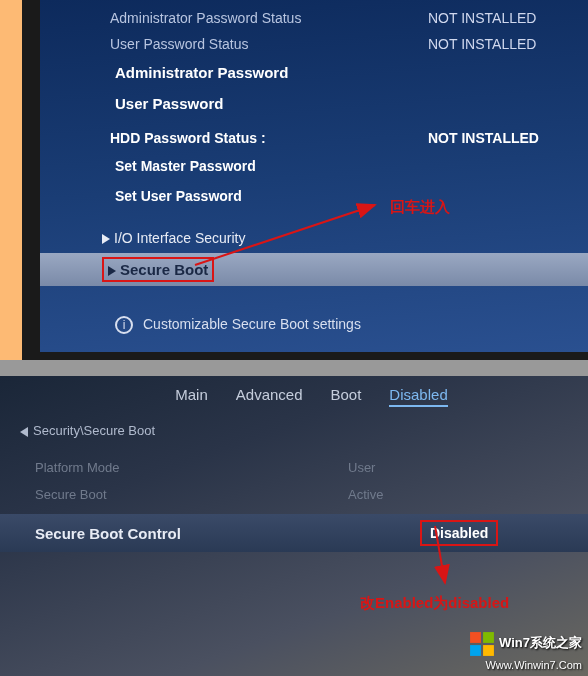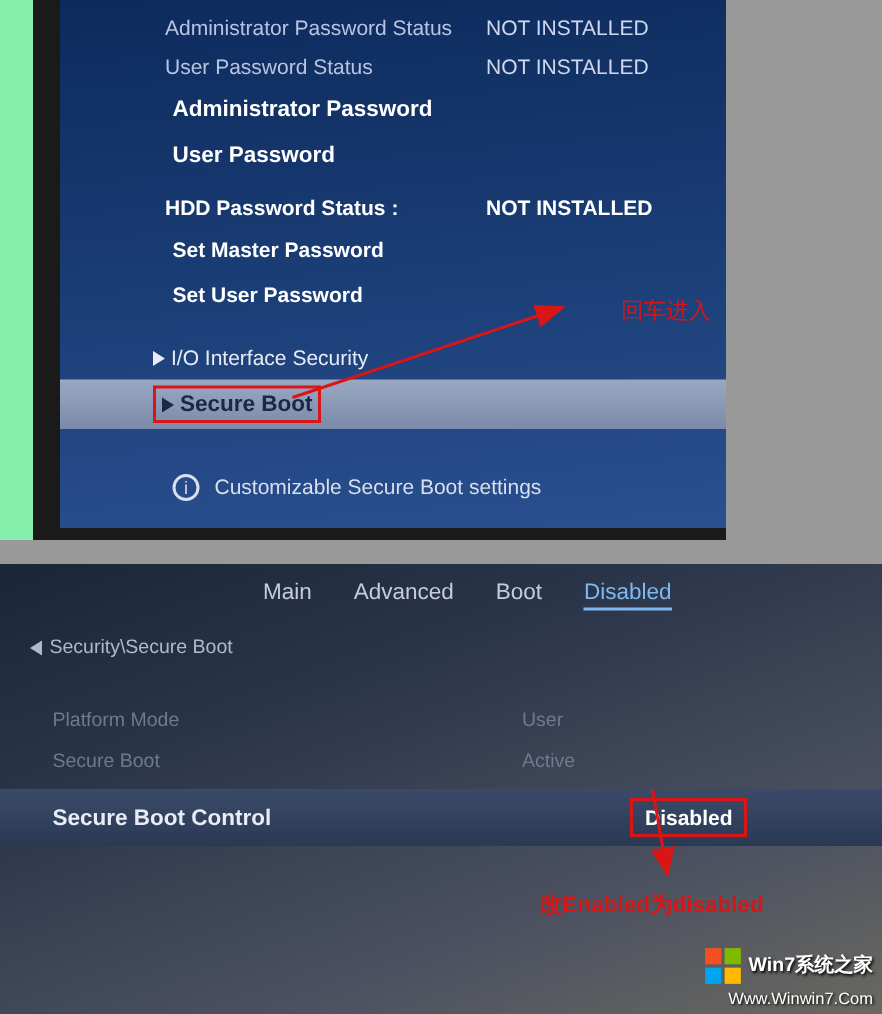--- a/index.html
+++ b/index.html
@@ -1,21 +1,21 @@
 <!DOCTYPE html>
 <html><head>
   <meta charset="utf-8">
   <style>
     * { margin: 0; padding: 0; box-sizing: border-box; }
     body { width: 588px; height: 676px; background: #999; font-family: Arial, sans-serif; position: relative; }
     
     .panel-top {
       position: relative;
-      width: 484px; height: 360px;
-      background: #86efac;
+      width: 588px; height: 360px;
+      background: #fdba74;
       overflow: hidden;
     }
     .bios-screen {
       position: absolute;
       left: 22px; top: 0; right: 0; bottom: 0;
       background: linear-gradient(175deg, #0d2a5c 0%, #1a3d75 50%, #2a5090 100%);
       border-left: 18px solid #1a1a1a;
       border-bottom: 8px solid #1a1a1a;
       padding-top: 5px;
     }
@@ -30,21 +30,21 @@
       padding: 4px 0 4px 62px;
       color: #1a2845;
       font-size: 15px;
       font-weight: bold;
     }
     .sel-box { border: 2px solid #d91515; display: inline-block; padding: 2px 4px; }
     .info-line { padding: 10px 0 10px 75px; color: #d8dfef; font-size: 14px; margin-top: 20px; }
     .info-icon { display: inline-block; width: 18px; height: 18px; border: 2px solid #d8dfef; border-radius: 50%; text-align: center; line-height: 15px; font-size: 12px; margin-right: 10px; vertical-align: middle; }
     
     .anno-arrow-top { position: absolute; pointer-events: none; }
-    .anno-text-top { position: absolute; color: #d91515; font-size: 15px; font-weight: normal; margin-left: 24px; }
+    .anno-text-top { position: absolute; color: #d91515; font-size: 15px; font-weight: bold; }
     
     .panel-bottom {
       position: absolute;
       left: 0; top: 376px;
       width: 588px; height: 300px;
       background: linear-gradient(160deg, #1a2638 0%, #2a3448 30%, #4a5060 70%, #6a6860 100%);
       overflow: hidden;
     }
     .tabs { display: flex; padding: 10px 0 6px 35px; gap: 28px; justify-content: center; }
     .tab { color: #c5cddc; font-size: 15px; }
@@ -136,21 +136,21 @@
     <div class="tab">Main</div>
     <div class="tab">Advanced</div>
     <div class="tab">Boot</div>
     <div class="tab active">Disabled</div>
   </div>
 
   <div class="breadcrumb">
     <span class="back-arrow"></span><span>Security\Secure Boot</span>
   </div>
 
-  <div class="sub-row" style="margin-top:24px;">
+  <div class="sub-row" style="margin-top:12px;">
     <span class="sub-label">Platform Mode</span>
     <span class="sub-val">User</span>
   </div>
   <div class="sub-row">
     <span class="sub-label">Secure Boot</span>
     <span class="sub-val">Active</span>
   </div>
 
   <div class="ctrl-row">
     <span class="ctrl-label">Secure Boot Control</span>

